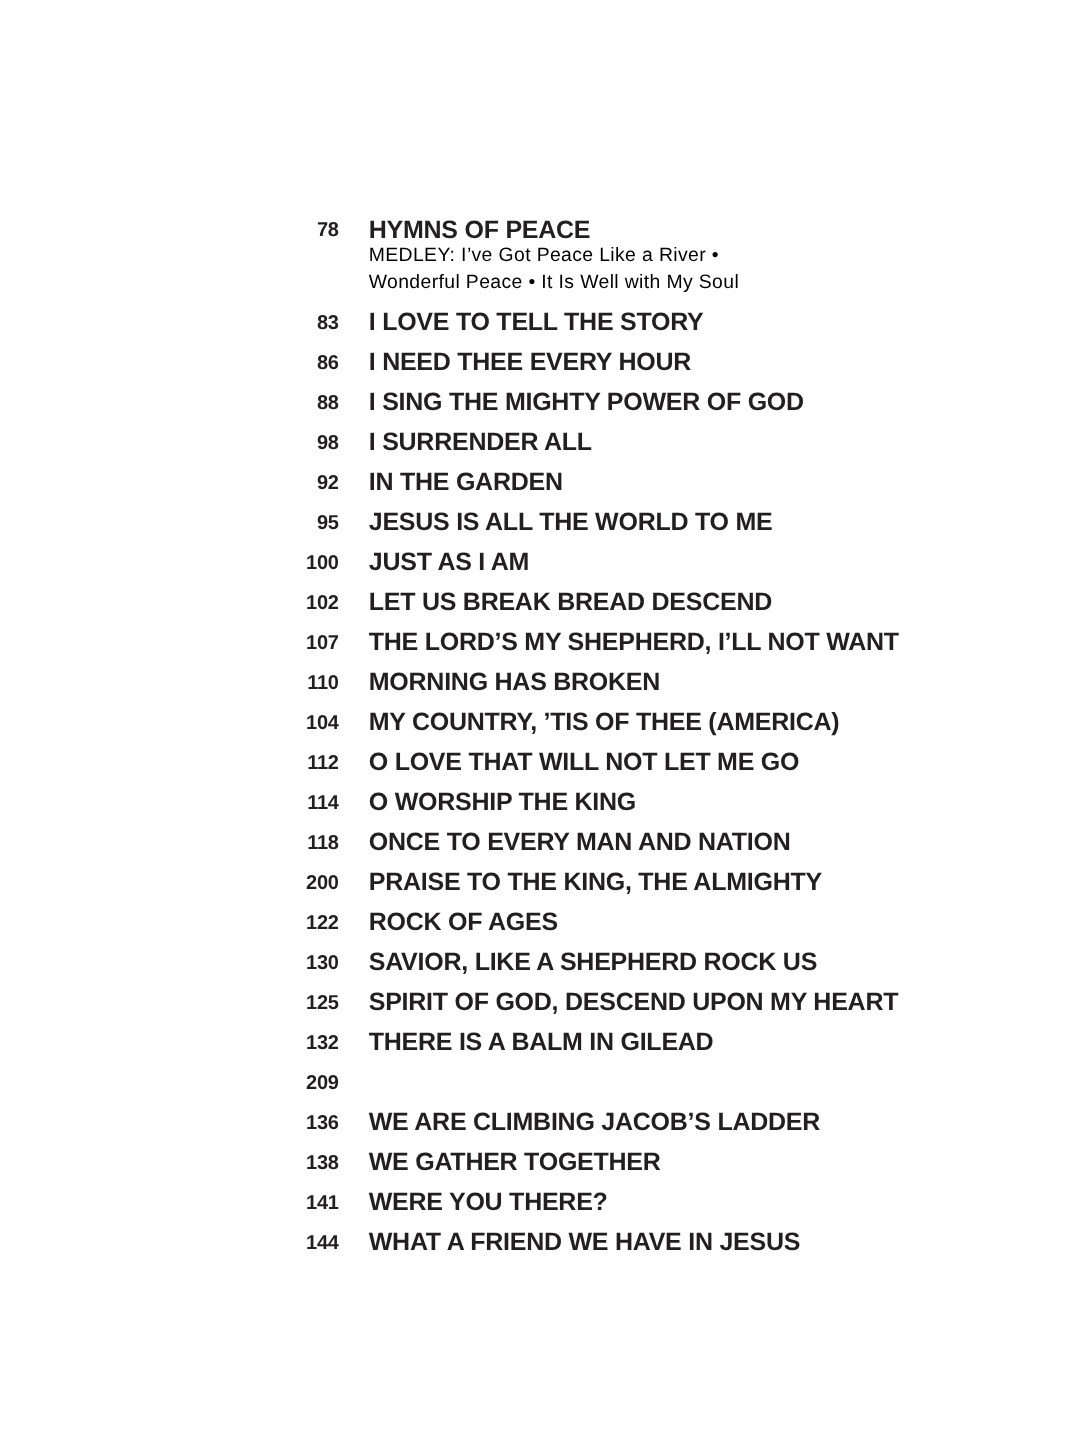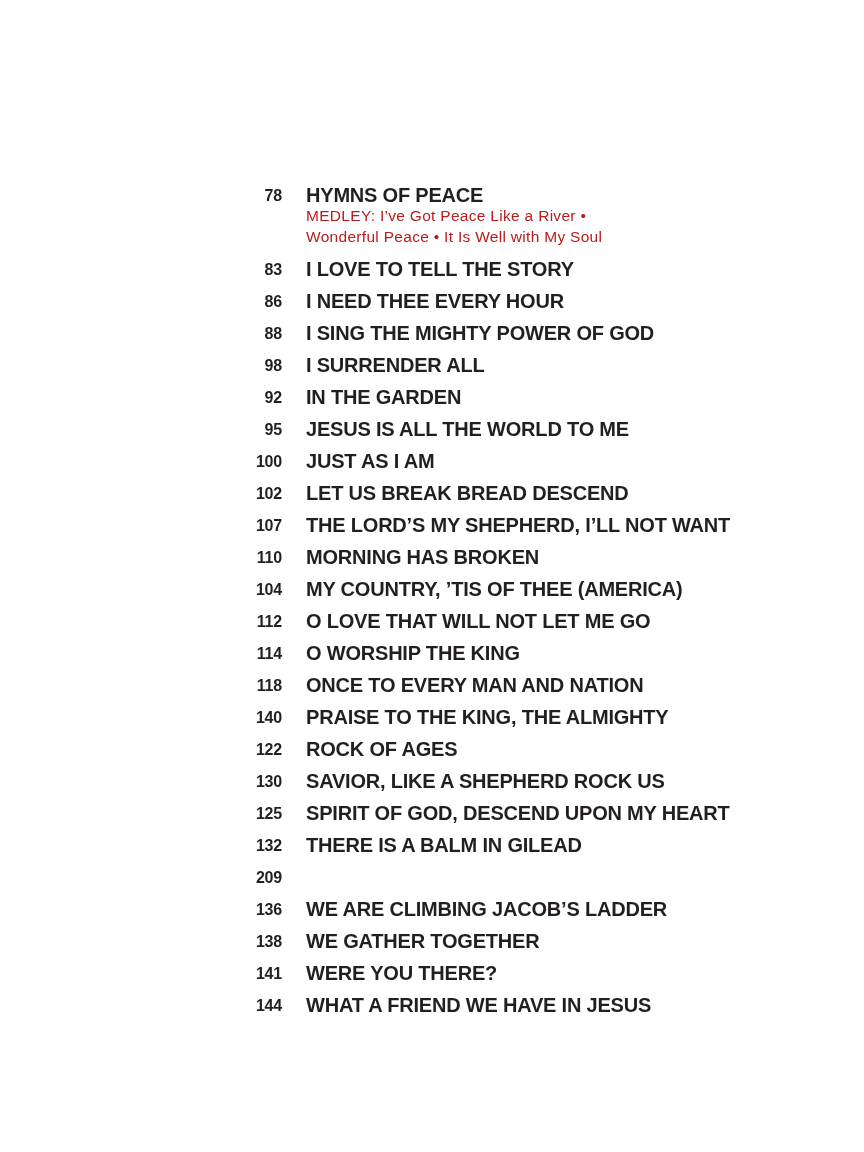--- a/index.html
+++ b/index.html
@@ -16,21 +16,21 @@
     overflow: hidden;
   }
   .toc {
     position: absolute;
     top: 171px;
     left: 239px;
     width: 420px;
   }
   ol.toc-list {
     list-style: none;
-    margin: 15px;
+    margin: 4px;
     padding: 0;
   }
   li.toc-entry {
     display: flex;
     align-items: flex-start;
     margin: 0 0 13px 0;
   }
   .num {
     flex: 0 0 28px;
     width: 28px;
@@ -52,21 +52,21 @@
     line-height: 19px;
     letter-spacing: -0.2px;
     white-space: nowrap;
   }
   .subtitle-line {
     display: block;
     font-weight: 400;
     font-size: 15.5px;
     line-height: 21px;
     letter-spacing: 0.3px;
-    color: #b91c1c;
+    color: #000000;
     white-space: nowrap;
   }
 </style>
 </head>
 <body>
 
 <main class="toc">
   <ol class="toc-list" id="toc-list">
   <li class="toc-entry">
     <span class="num">78</span>
@@ -169,21 +169,21 @@
   </li>
 
   <li class="toc-entry">
     <span class="num">118</span>
     <span class="titlewrap">
       <span class="title">ONCE TO EVERY MAN AND NATION</span>
     </span>
   </li>
 
   <li class="toc-entry">
-    <span class="num">140</span>
+    <span class="num">200</span>
     <span class="titlewrap">
       <span class="title">PRAISE TO THE KING, THE ALMIGHTY</span>
     </span>
   </li>
 
   <li class="toc-entry">
     <span class="num">122</span>
     <span class="titlewrap">
       <span class="title">ROCK OF AGES</span>
     </span>

